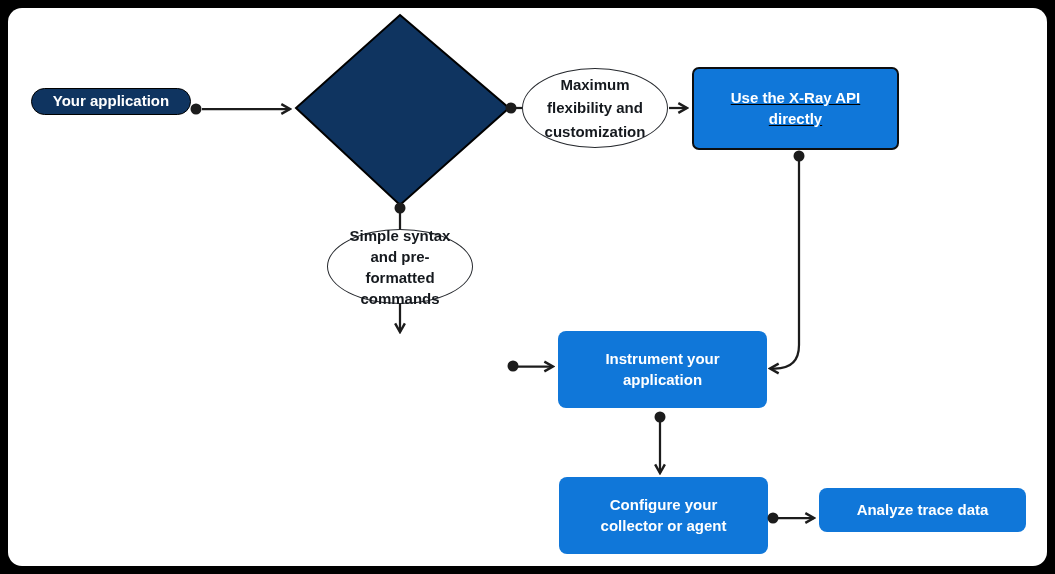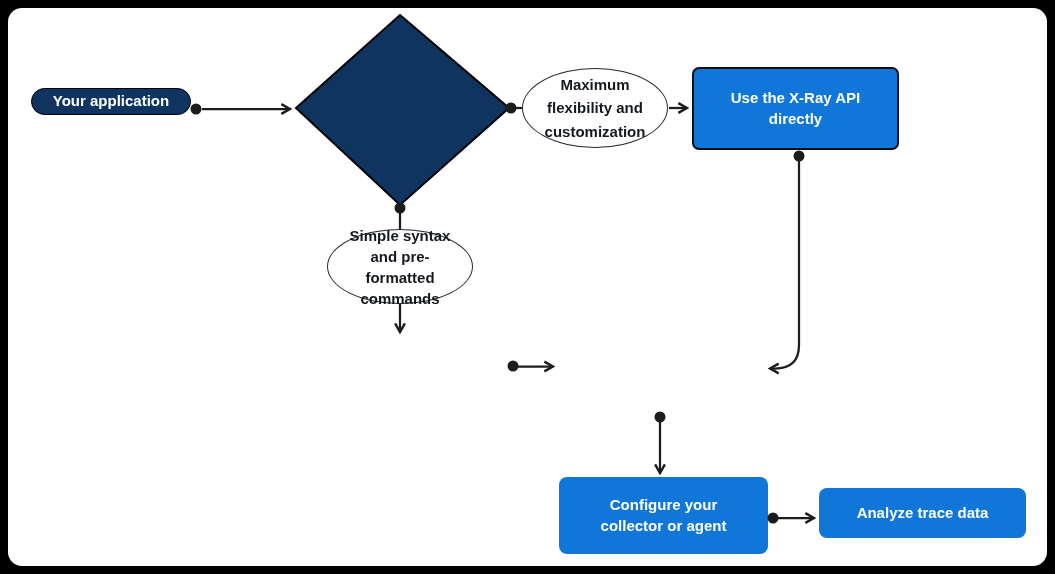--- a/index.html
+++ b/index.html
@@ -20,21 +20,21 @@
   }
   .label{
     font-weight:bold;font-size:15px;line-height:1.35;color:#ffffff;
     white-space:pre-line;
   }
   .pill{
     background:var(--navy,#0f3460);border:1.5px solid #000;border-radius:22px;
   }
   .diamond-label{background:transparent;}
   .blue{background:var(--blue,#1077d9);border-radius:8px;}
-  .blue.bordered{border:2px solid #0c0e10;border-radius:7px;}
+  .blue.bordered{border:2px solid #0c0e10;border-radius:7px;text-decoration:underline;}
   .ellipse{
     background:#fff;border:1.6px solid #26292e;border-radius:50%;
   }
   .ellipse .label{
     color:#15191e;font-weight:700;font-size:15px;line-height:1.4;
   }
   .ellipse-3line .label{line-height:1.55;}
   #diamond-poly{fill:var(--navy,#0f3460);stroke:#000;stroke-width:2;}
   .connectors path{stroke:var(--line,#1c1c1c);stroke-width:2.25;fill:none;}
   .connectors circle{fill:var(--line,#1c1c1c);stroke:none;}
@@ -67,27 +67,31 @@
   </div>
 
   <div class="node ellipse" style="left:327px;top:229px;width:146px;height:75px;align-items:center;">
     <span class="label">Simple syntax
 and pre-
 formatted
 commands</span>
   </div>
 
 
+  <div class="node blue" style="left:558px;top:331px;width:209px;height:77px;">
+    <span class="label">Instrument your
+application</span>
+  </div>
 
   <div class="node blue" style="left:559px;top:477px;width:209px;height:77px;">
     <span class="label">Configure your
 collector or agent</span>
   </div>
 
-  <div class="node blue" style="left:819px;top:488px;width:207px;height:50px;">
+  <div class="node blue" style="left:819px;top:488px;width:207px;height:44px;">
     <span class="label">Analyze trace data</span>
   </div>
 
   <svg class="layer connectors" viewBox="0 0 1055 574">
     <defs>
       <marker id="arrow" viewBox="0 0 12 12" refX="10" refY="6" markerWidth="13" markerHeight="13" markerUnits="userSpaceOnUse" orient="auto">
         <path d="M2,1.5 L10,6 L2,10.5"></path>
       </marker>
     </defs>
 

